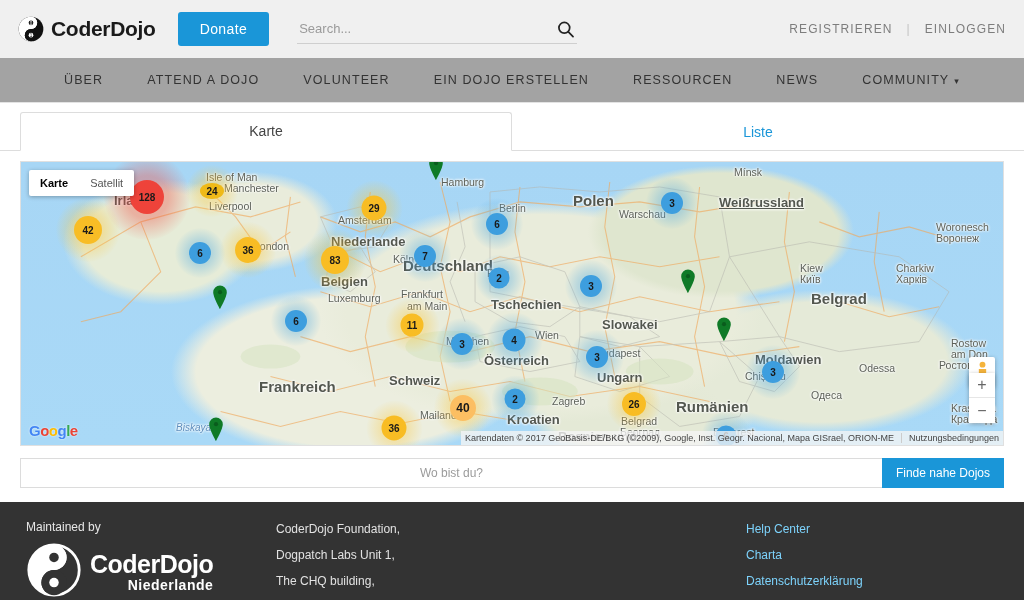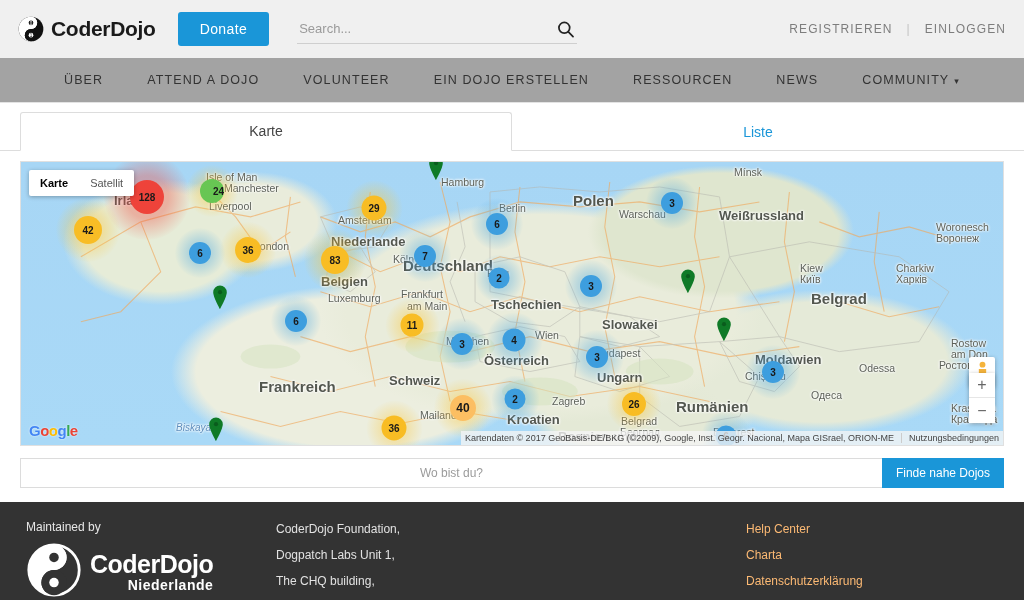--- a/index.html
+++ b/index.html
@@ -209,21 +209,21 @@
     font-size: 25px; font-weight: bold; color: #fff; letter-spacing: -0.5px;
   }
   .f-logo-sub {
     font-size: 14px; font-weight: bold; color: #fff;
     letter-spacing: .5px; text-align: right; margin-top: 1px;
   }
   .f-col2 { width: 470px; padding-top: 2px; }
   .f-col2 div { margin-bottom: 12px; color: #e2e2e2; }
   .f-col3 { flex: 1; padding-top: 2px; }
   .f-col3 a {
-    display: block; margin-bottom: 12px; color: #fdba74;
+    display: block; margin-bottom: 12px; color: #7dd3fc;
     text-decoration: none; cursor: pointer;
   }
 </style>
 </head>
 <body>
 
 <div class="topbar">
   <div class="brand">
     <span class="yinyang">
       <svg width="26" height="26" viewBox="0 0 40 40">
@@ -349,21 +349,21 @@
         <div class="maplabel lbl-country" style="left: 310px; top: 72px;">Niederlande</div>
         <div class="maplabel lbl-country" style="left: 300px; top: 112px;">Belgien</div>
         <div class="maplabel lbl-city" style="left: 372px; top: 91px;">Köln</div>
         <div class="maplabel lbl-country big" style="left: 382px; top: 95px;">Deutschland</div>
         <div class="maplabel lbl-city" style="left: 307px; top: 130px;">Luxemburg</div>
         <div class="maplabel lbl-city" style="left: 380px; top: 126px;">Frankfurt</div>
         <div class="maplabel lbl-city" style="left: 386px; top: 138px;">am Main</div>
         <div class="maplabel lbl-city" style="left: 478px; top: 40px;">Berlin</div>
         <div class="maplabel lbl-country big" style="left: 552px; top: 30px;">Polen</div>
         <div class="maplabel lbl-city" style="left: 598px; top: 46px;">Warschau</div>
-        <div class="maplabel lbl-country" style="left: 698px; top: 46px;">Weißrussland</div>
+        <div class="maplabel lbl-country" style="left: 698px; top: 33px; text-decoration: underline;">Weißrussland</div>
         <div class="maplabel lbl-city" style="left: 713px; top: 4px;">Mínsk</div>
         <div class="maplabel lbl-city" style="left: 466px; top: 105px;">Prag</div>
         <div class="maplabel lbl-country" style="left: 470px; top: 135px;">Tschechien</div>
         <div class="maplabel lbl-country" style="left: 581px; top: 155px;">Slowakei</div>
         <div class="maplabel lbl-city" style="left: 514px; top: 167px;">Wien</div>
         <div class="maplabel lbl-country" style="left: 463px; top: 191px;">Österreich</div>
         <div class="maplabel lbl-city" style="left: 425px; top: 173px;">München</div>
         <div class="maplabel lbl-country" style="left: 368px; top: 211px;">Schweiz</div>
         <div class="maplabel lbl-country big" style="left: 238px; top: 216px;">Frankreich</div>
         <div class="maplabel lbl-city" style="left: 399px; top: 247px;">Mailand</div>
@@ -396,21 +396,21 @@
       </div>
     <div id="map-markers">
         <div class="cluster" style="left: 126px; top: 35px; width: 34px; height: 34px; background: rgb(238, 59, 51); font-size: 10px;">
           <span class="halo" style="width: 86px; height: 86px; background: radial-gradient(circle, rgba(238, 80, 70, 0.38) 35%, rgba(255, 255, 255, 0) 72%);"></span>
           <span>128</span>
         </div>
         <div class="cluster" style="left: 67px; top: 68px; width: 28px; height: 28px; background: rgb(247, 183, 25); font-size: 10px;">
           <span class="halo" style="width: 64px; height: 64px; background: radial-gradient(circle, rgba(250, 200, 60, 0.35) 35%, rgba(255, 255, 255, 0) 72%);"></span>
           <span>42</span>
         </div>
-        <div class="cluster" style="left: 191px; top: 29px; width: 24px; height: 24px; background: #22c55e; font-size: 10px; justify-content: flex-end;">
+        <div class="cluster" style="left: 191px; top: 29px; width: 24px; height: 16px; background: #eab308; font-size: 10px;">
           <span class="halo" style="width: 52px; height: 52px; background: radial-gradient(circle, rgba(250, 200, 60, 0.32) 35%, rgba(255, 255, 255, 0) 72%);"></span>
           <span>24</span>
         </div>
         <div class="cluster" style="left: 227px; top: 88px; width: 26px; height: 26px; background: rgb(247, 183, 25); font-size: 10px;">
           <span class="halo" style="width: 56px; height: 56px; background: radial-gradient(circle, rgba(250, 200, 60, 0.32) 35%, rgba(255, 255, 255, 0) 72%);"></span>
           <span>36</span>
         </div>
         <div class="cluster" style="left: 179px; top: 91px; width: 22px; height: 22px; background: rgb(52, 152, 221); font-size: 10px;">
           <span class="halo" style="width: 50px; height: 50px; background: radial-gradient(circle, rgba(80, 170, 225, 0.32) 35%, rgba(255, 255, 255, 0) 72%);"></span>
           <span>6</span>

